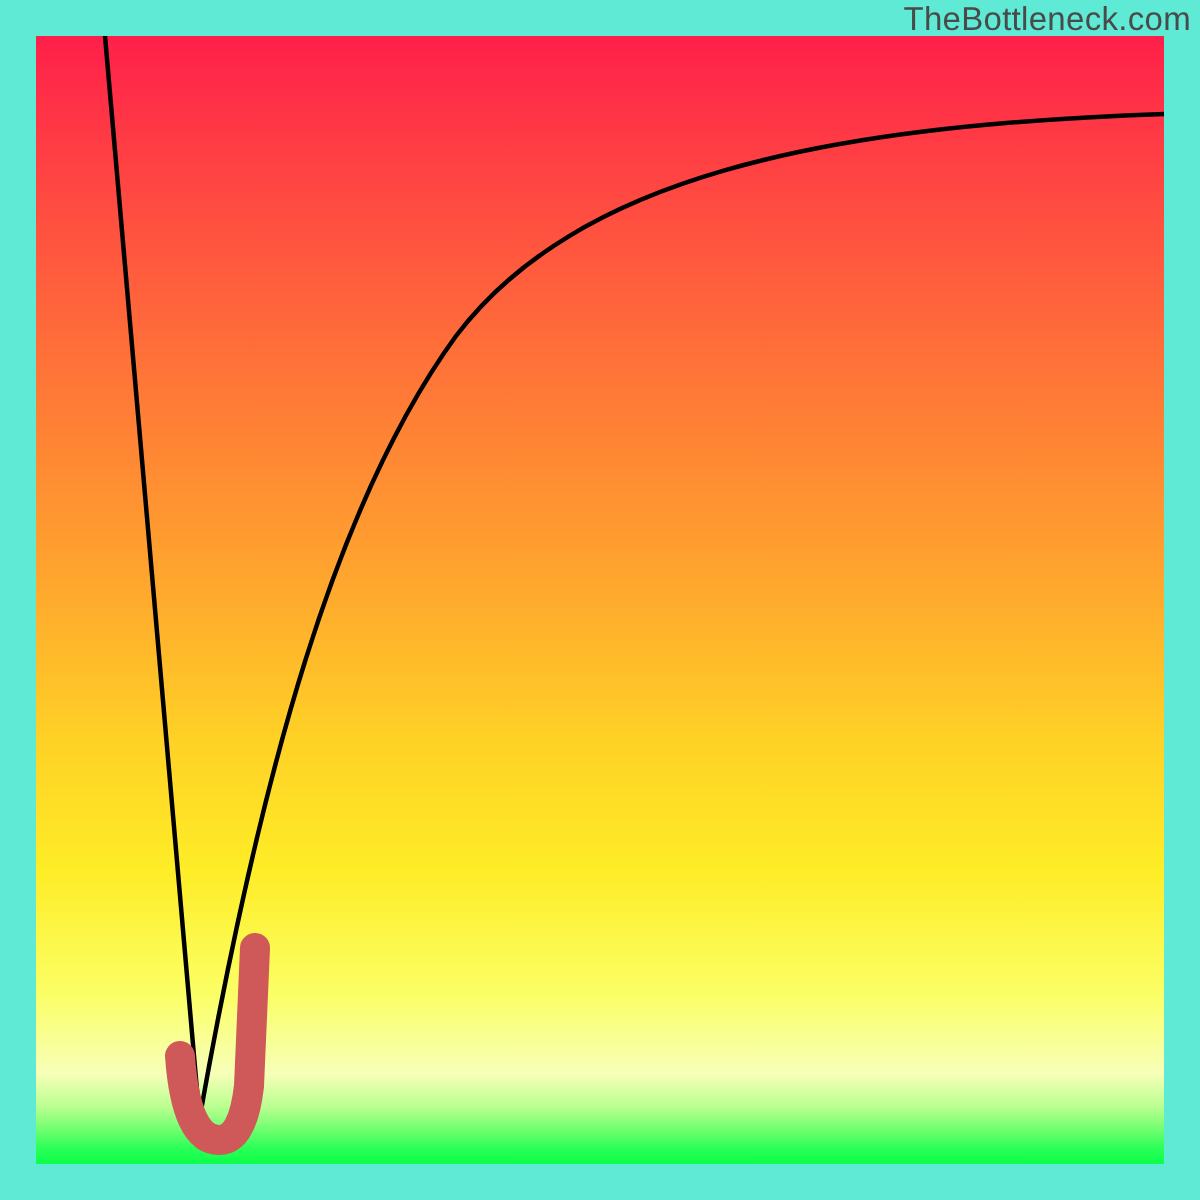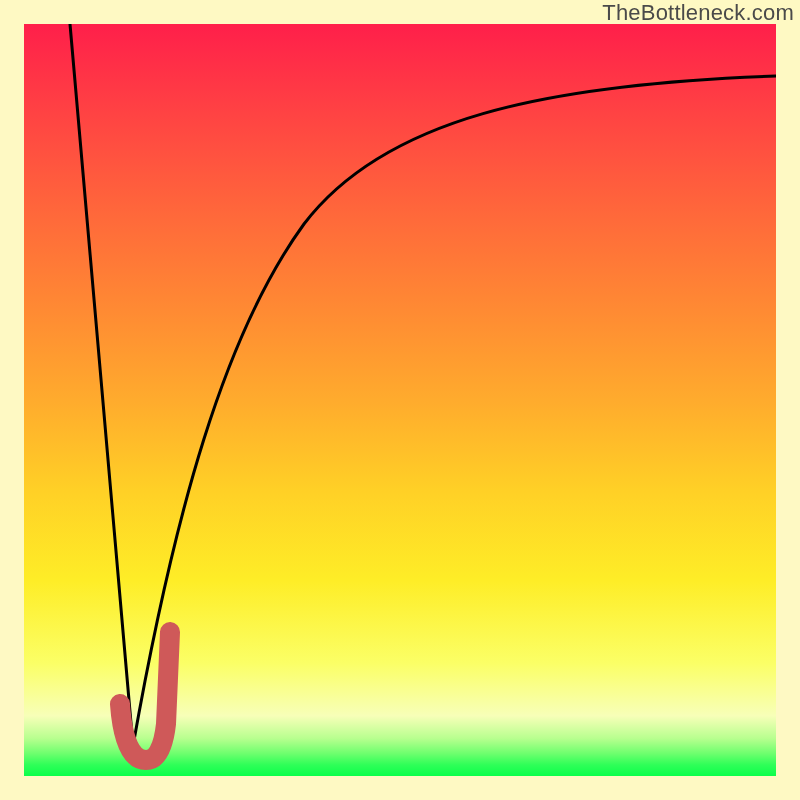--- a/index.html
+++ b/index.html
@@ -6,21 +6,21 @@
     margin: 0;
     padding: 0;
     width: 800px;
     height: 800px;
     overflow: hidden;
     font-family: Arial, Helvetica, sans-serif;
   }
   .frame {
     width: 800px;
     height: 800px;
-    background: #fef9c3;
+    background: #5eead4;
     position: relative;
   }
   .plot-area {
     position: absolute;
     left: 24px;
     top: 24px;
     width: 752px;
     height: 752px;
     overflow: hidden;
   }

